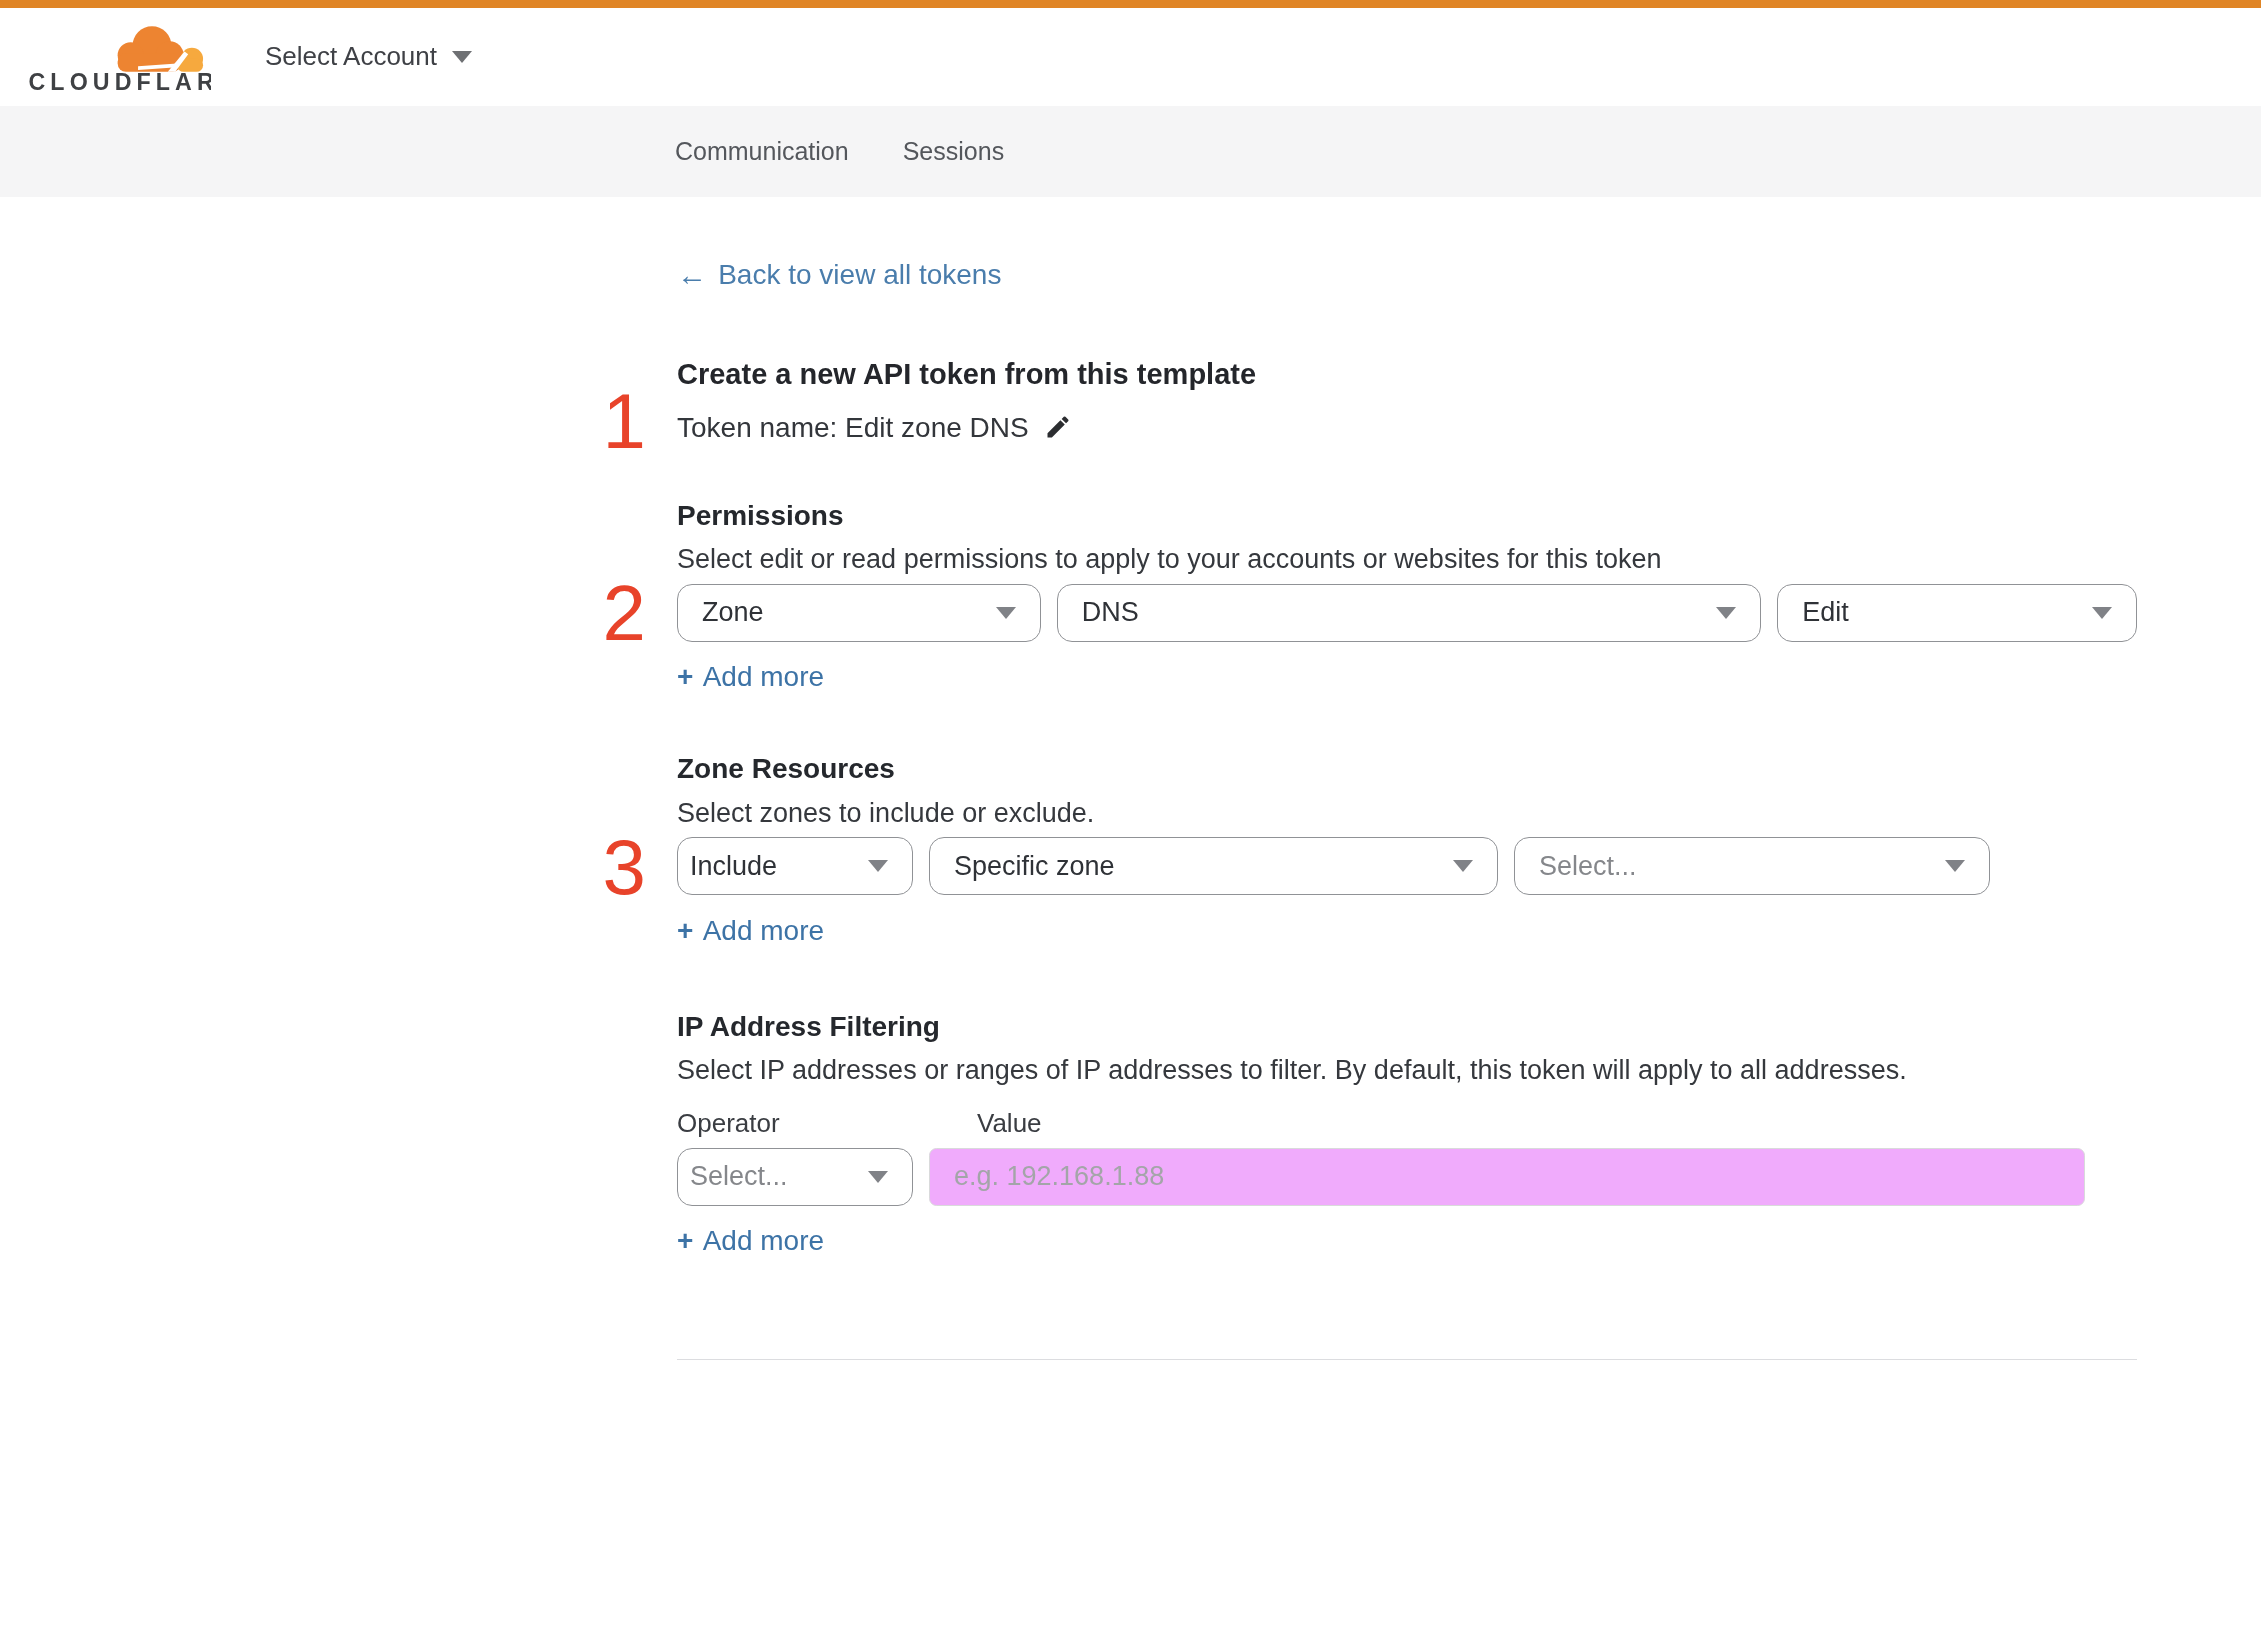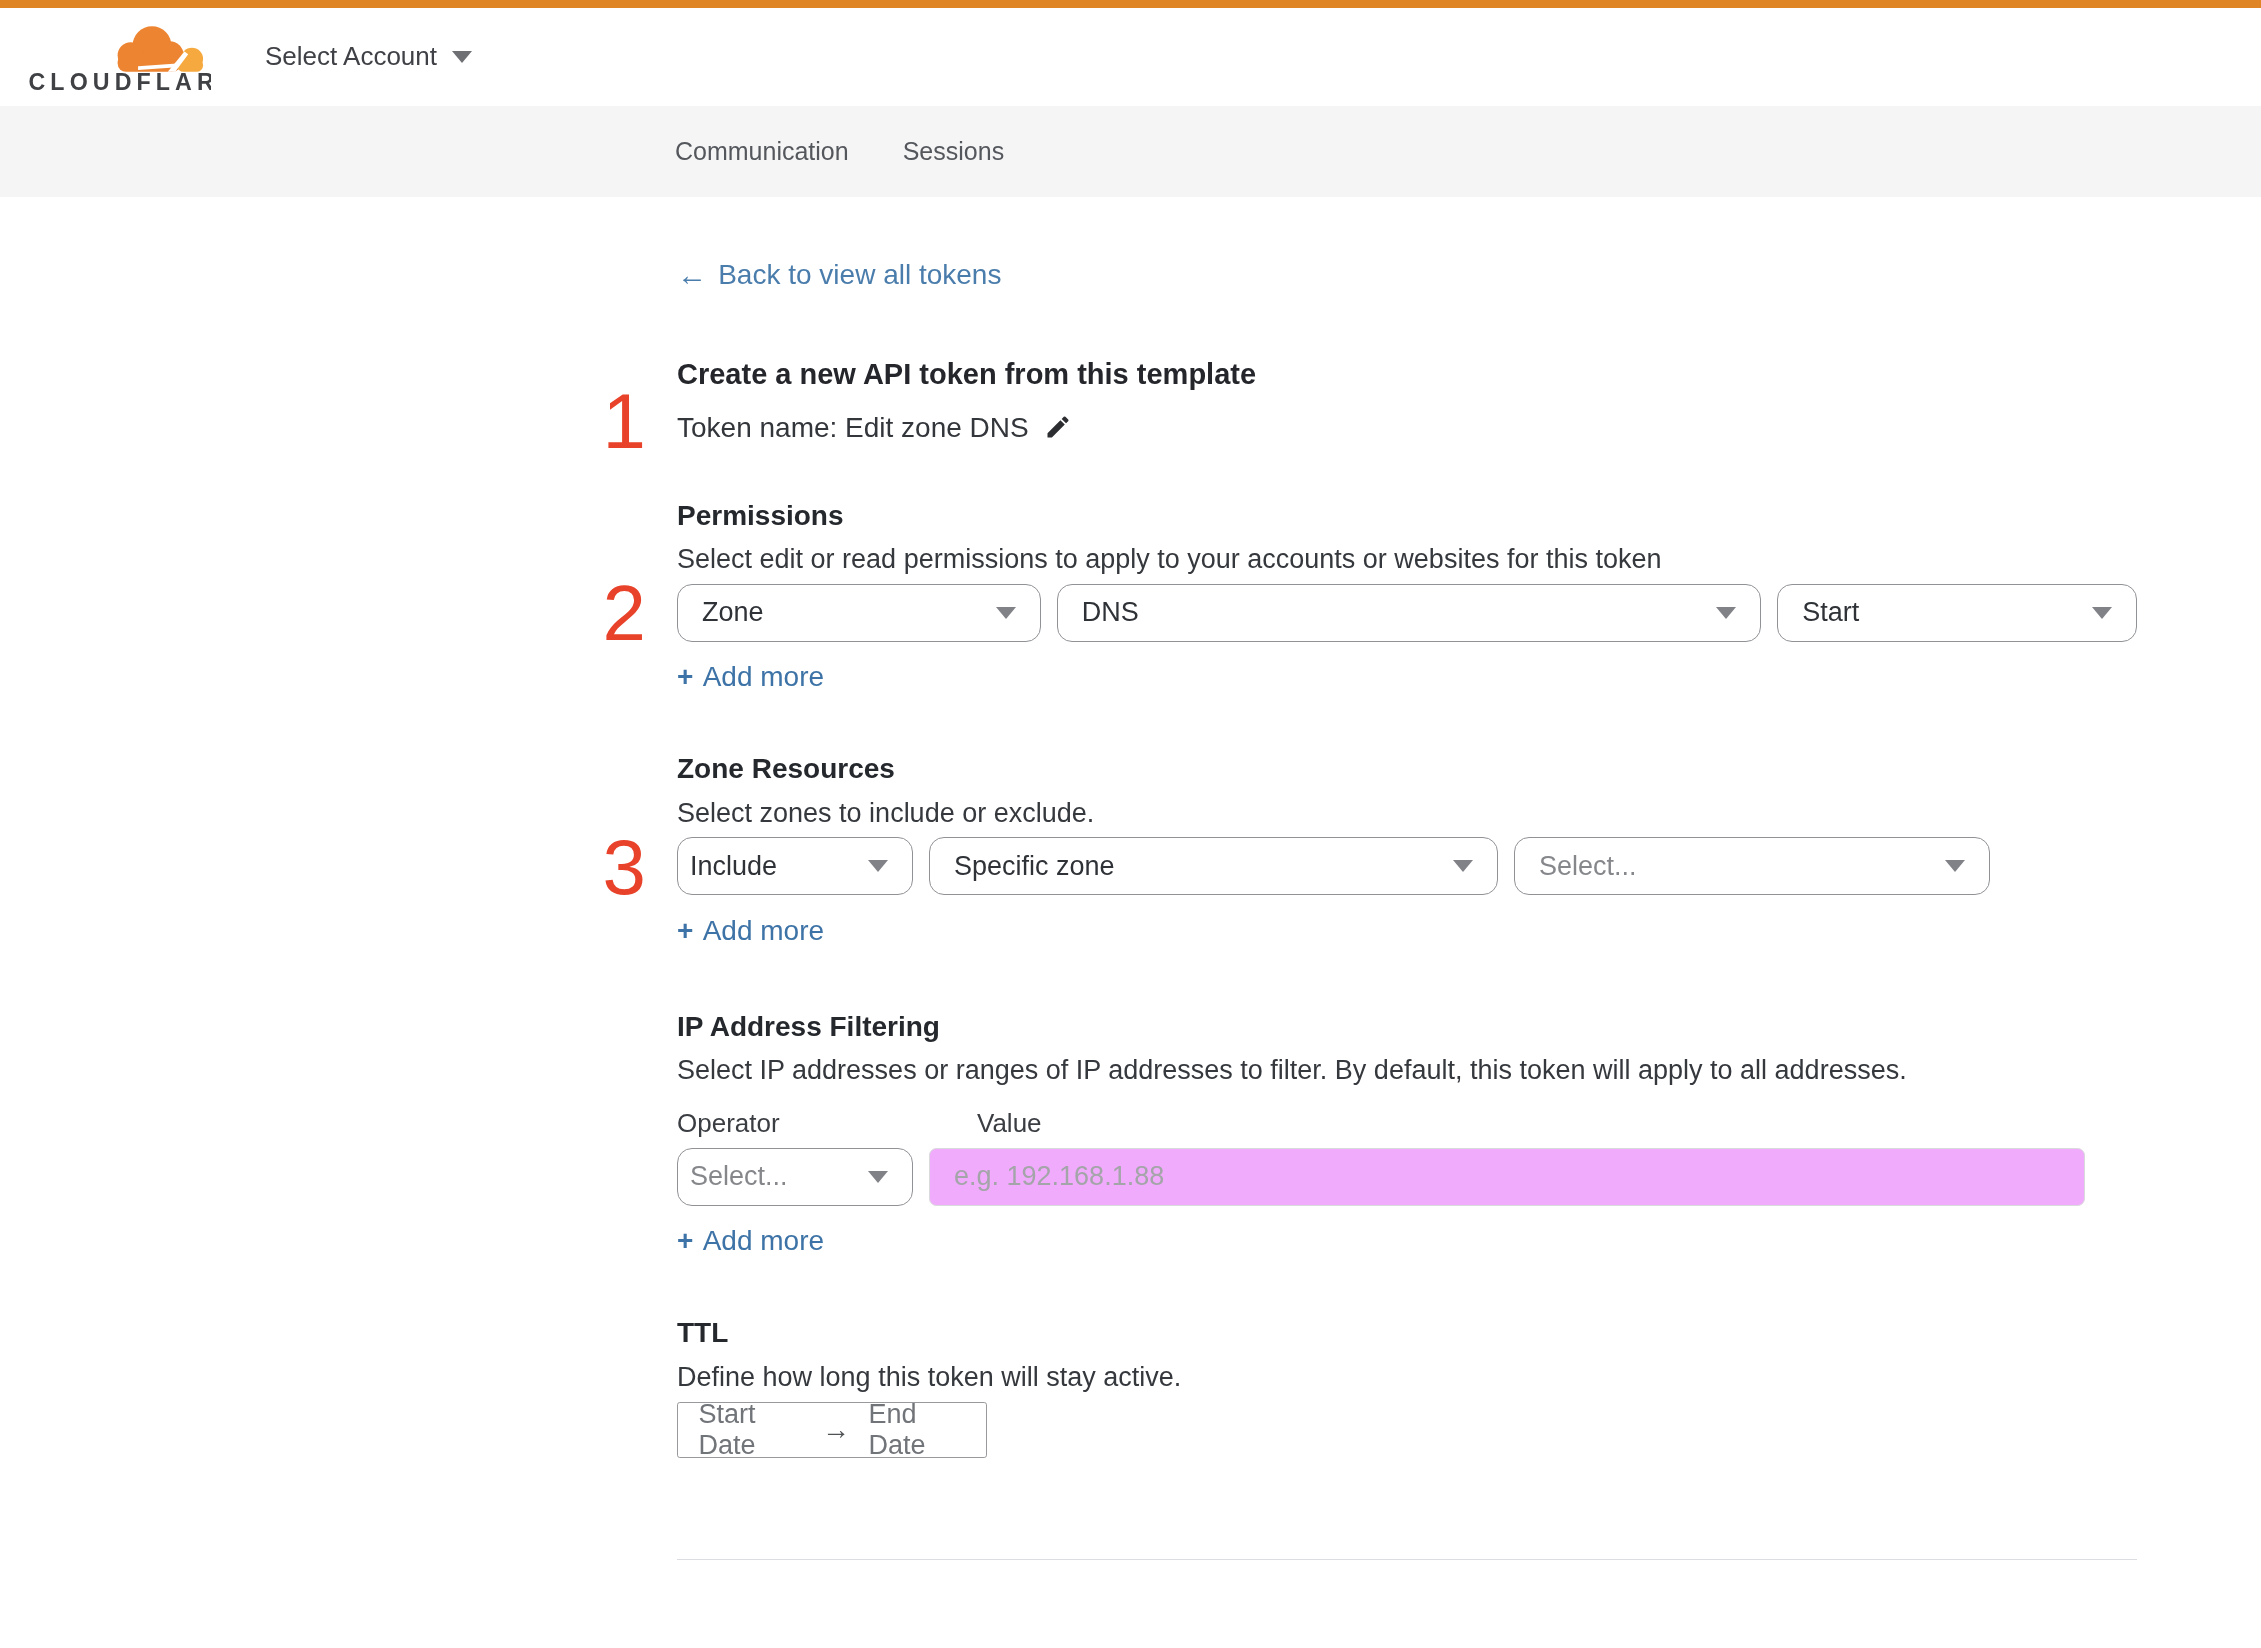--- a/index.html
+++ b/index.html
@@ -139,21 +139,21 @@
       <div class="step-num">2</div>
       <div class="select w390">
         <span>Zone</span>
         <span class="sel-caret"></span>
       </div>
       <div class="select w756">
         <span>DNS</span>
         <span class="sel-caret"></span>
       </div>
       <div class="select w386">
-        <span>Start</span>
+        <span>Edit</span>
         <span class="sel-caret"></span>
       </div>
     </div>
     <div class="add-more">
       <span class="plus">+</span>
       <span>Add more</span>
     </div>
   </div>
 
   <div class="section sec-zoneres">
@@ -193,27 +193,18 @@
         <span class="sel-caret"></span>
       </div>
       <input class="text-input" type="text" placeholder="e.g. 192.168.1.88" style="">
     </div>
     <div class="add-more">
       <span class="plus">+</span>
       <span>Add more</span>
     </div>
   </div>
 
-  <div class="section sec-ttl">
-    <div class="section-heading">TTL</div>
-    <div class="section-desc">Define how long this token will stay active.</div>
-    <div class="date-range">
-      <span>Start Date</span>
-      <span class="range-arrow">→</span>
-      <span>End Date</span>
-    </div>
-  </div>
 
   <div class="divider"></div>
 
 
 </div>
 
 
 </body></html>

